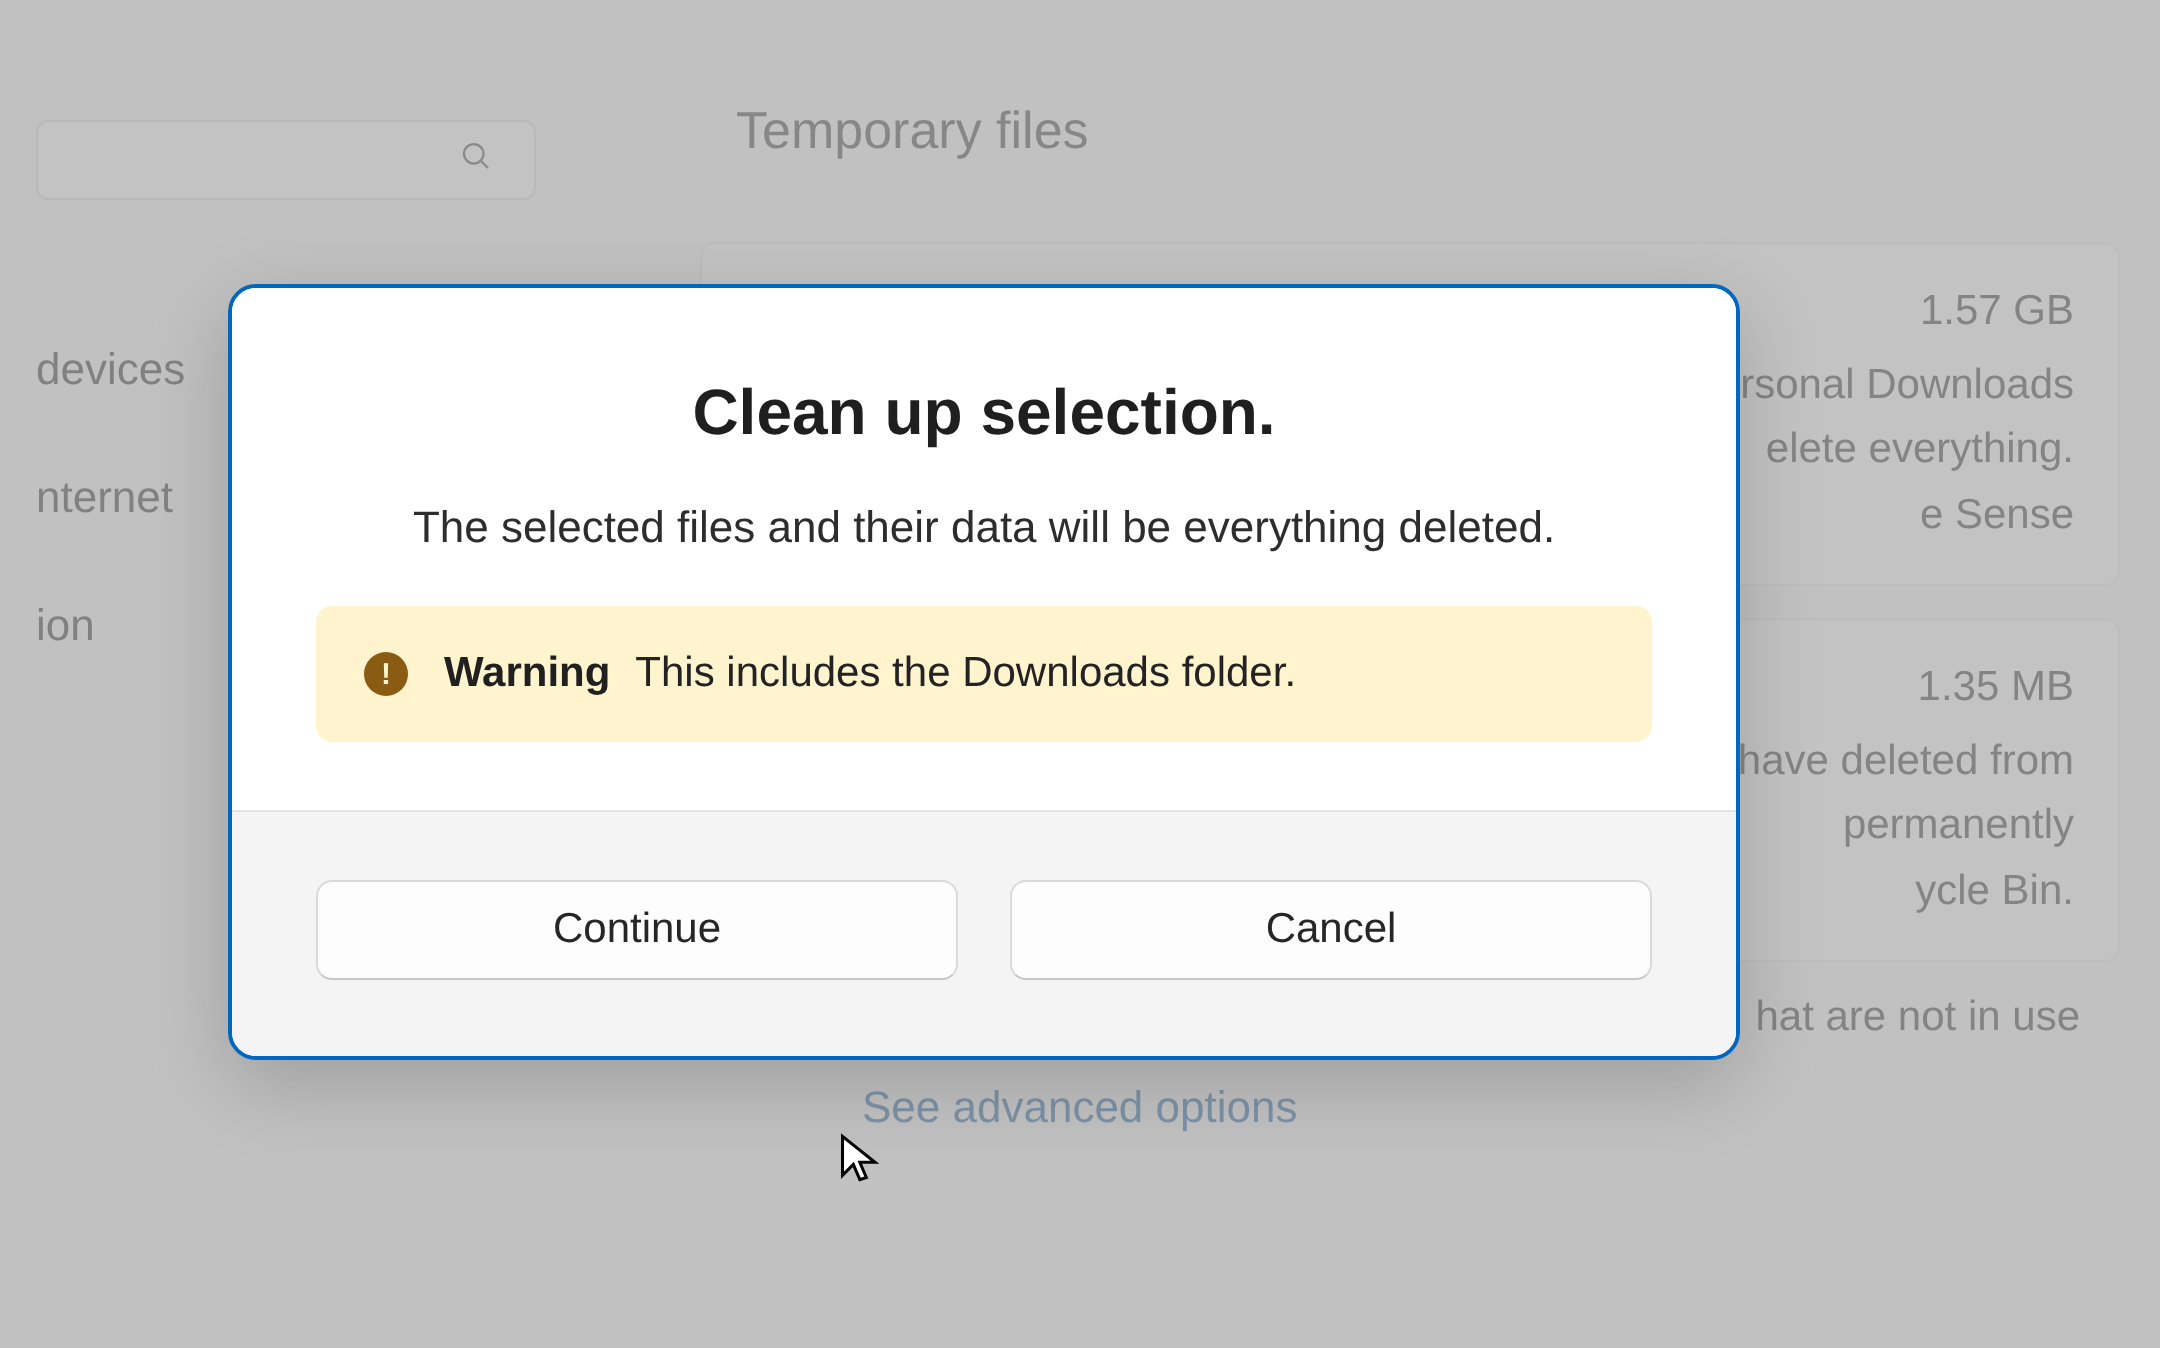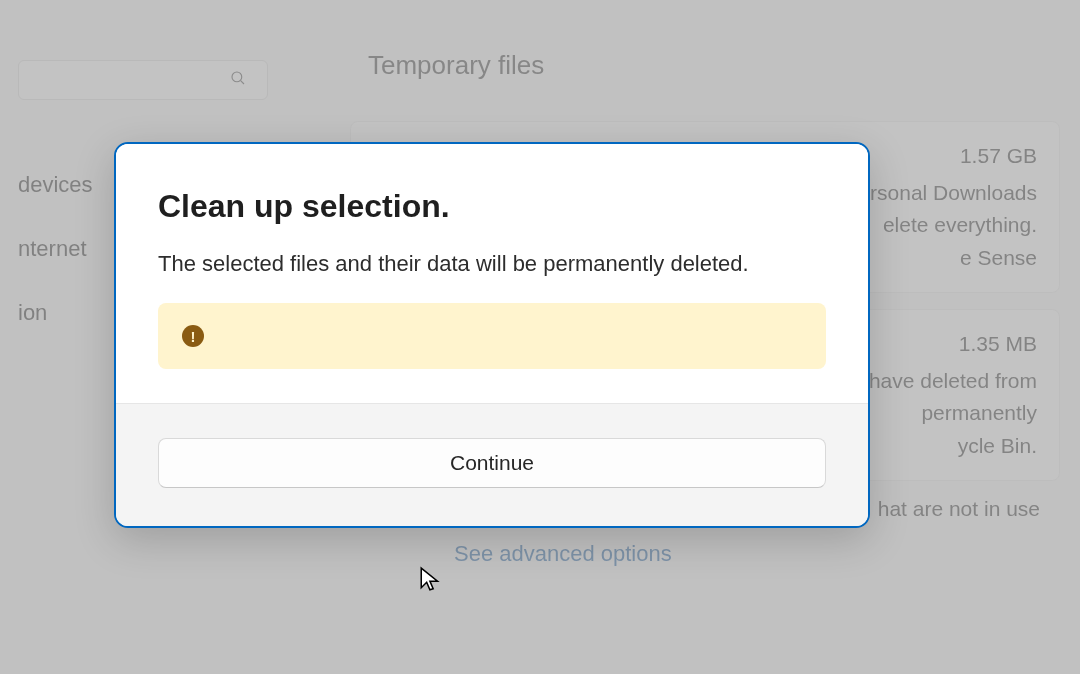--- a/index.html
+++ b/index.html
@@ -70,21 +70,21 @@
       text-align: right;
       font-size: 21px;
       color: #2a2a2a;
       line-height: 1.55;
     }
     .card .size { font-weight: 400; margin-bottom: 4px;}
     .card .desc { font-weight: 400; }
     .adv-link {
       color: #14599f;
       font-size: 22px;
-      margin-left: 114px;
+      margin-left: 91px;
       margin-top: 8px;
       display: inline-block;
     }
 
     
     .dim {
       position: absolute;
       inset: 0;
       background: rgba(130,130,130,0.45);
     }
@@ -97,20 +97,21 @@
       width: 756px;
       background: #fff;
       border: 2px solid #0067c0;
       border-radius: 14px;
       overflow: hidden;
       box-shadow: 0 12px 40px rgba(0,0,0,0.18);
     }
     .dialog-body {
       padding: 44px 42px 34px 42px;
       background: #fff;
+      text-align: center;
     }
     .dialog-title {
       font-size: 32px;
       font-weight: 600;
       color: #1f1f1f;
       margin-bottom: 26px;
     }
     .dialog-text {
       font-size: 22px;
       color: #2d2d2d;
@@ -210,27 +211,32 @@
     <div style="font-size:21px;color:#2a2a2a;text-align:right;margin:4px 30px 12px 0">hat are not in use</div>
     <a class="adv-link">See advanced options</a>
   </div>
 </div>
 
 <div class="dim"></div>
 
 <div class="dialog">
   <div class="dialog-body">
     <div class="dialog-title">Clean up selection.</div>
-    <div class="dialog-text">The selected files and their data will be permanently deleted.</div>
+    <div class="dialog-text">The selected files and their data will be everything deleted.</div>
     <div class="info-bar">
       <span class="info-icon">!</span>
+      <span>
+        <span class="info-label">Warning</span>
+        <span class="info-msg">This includes the Downloads folder.</span>
+      </span>
     </div>
   </div>
   <div class="dialog-footer">
     <button class="btn">Continue</button>
+    <button class="btn">Cancel</button>
   </div>
 </div>
 
 <div class="cursor">
   <svg viewBox="0 0 24 24">
       <path d="M3 2 L3 20 L8 15 L11 22 L14 21 L11 14 L18 14 Z" fill="#fff" stroke="#000" stroke-width="1.4"></path>
     </svg>
 </div>
 
 </body></html>

